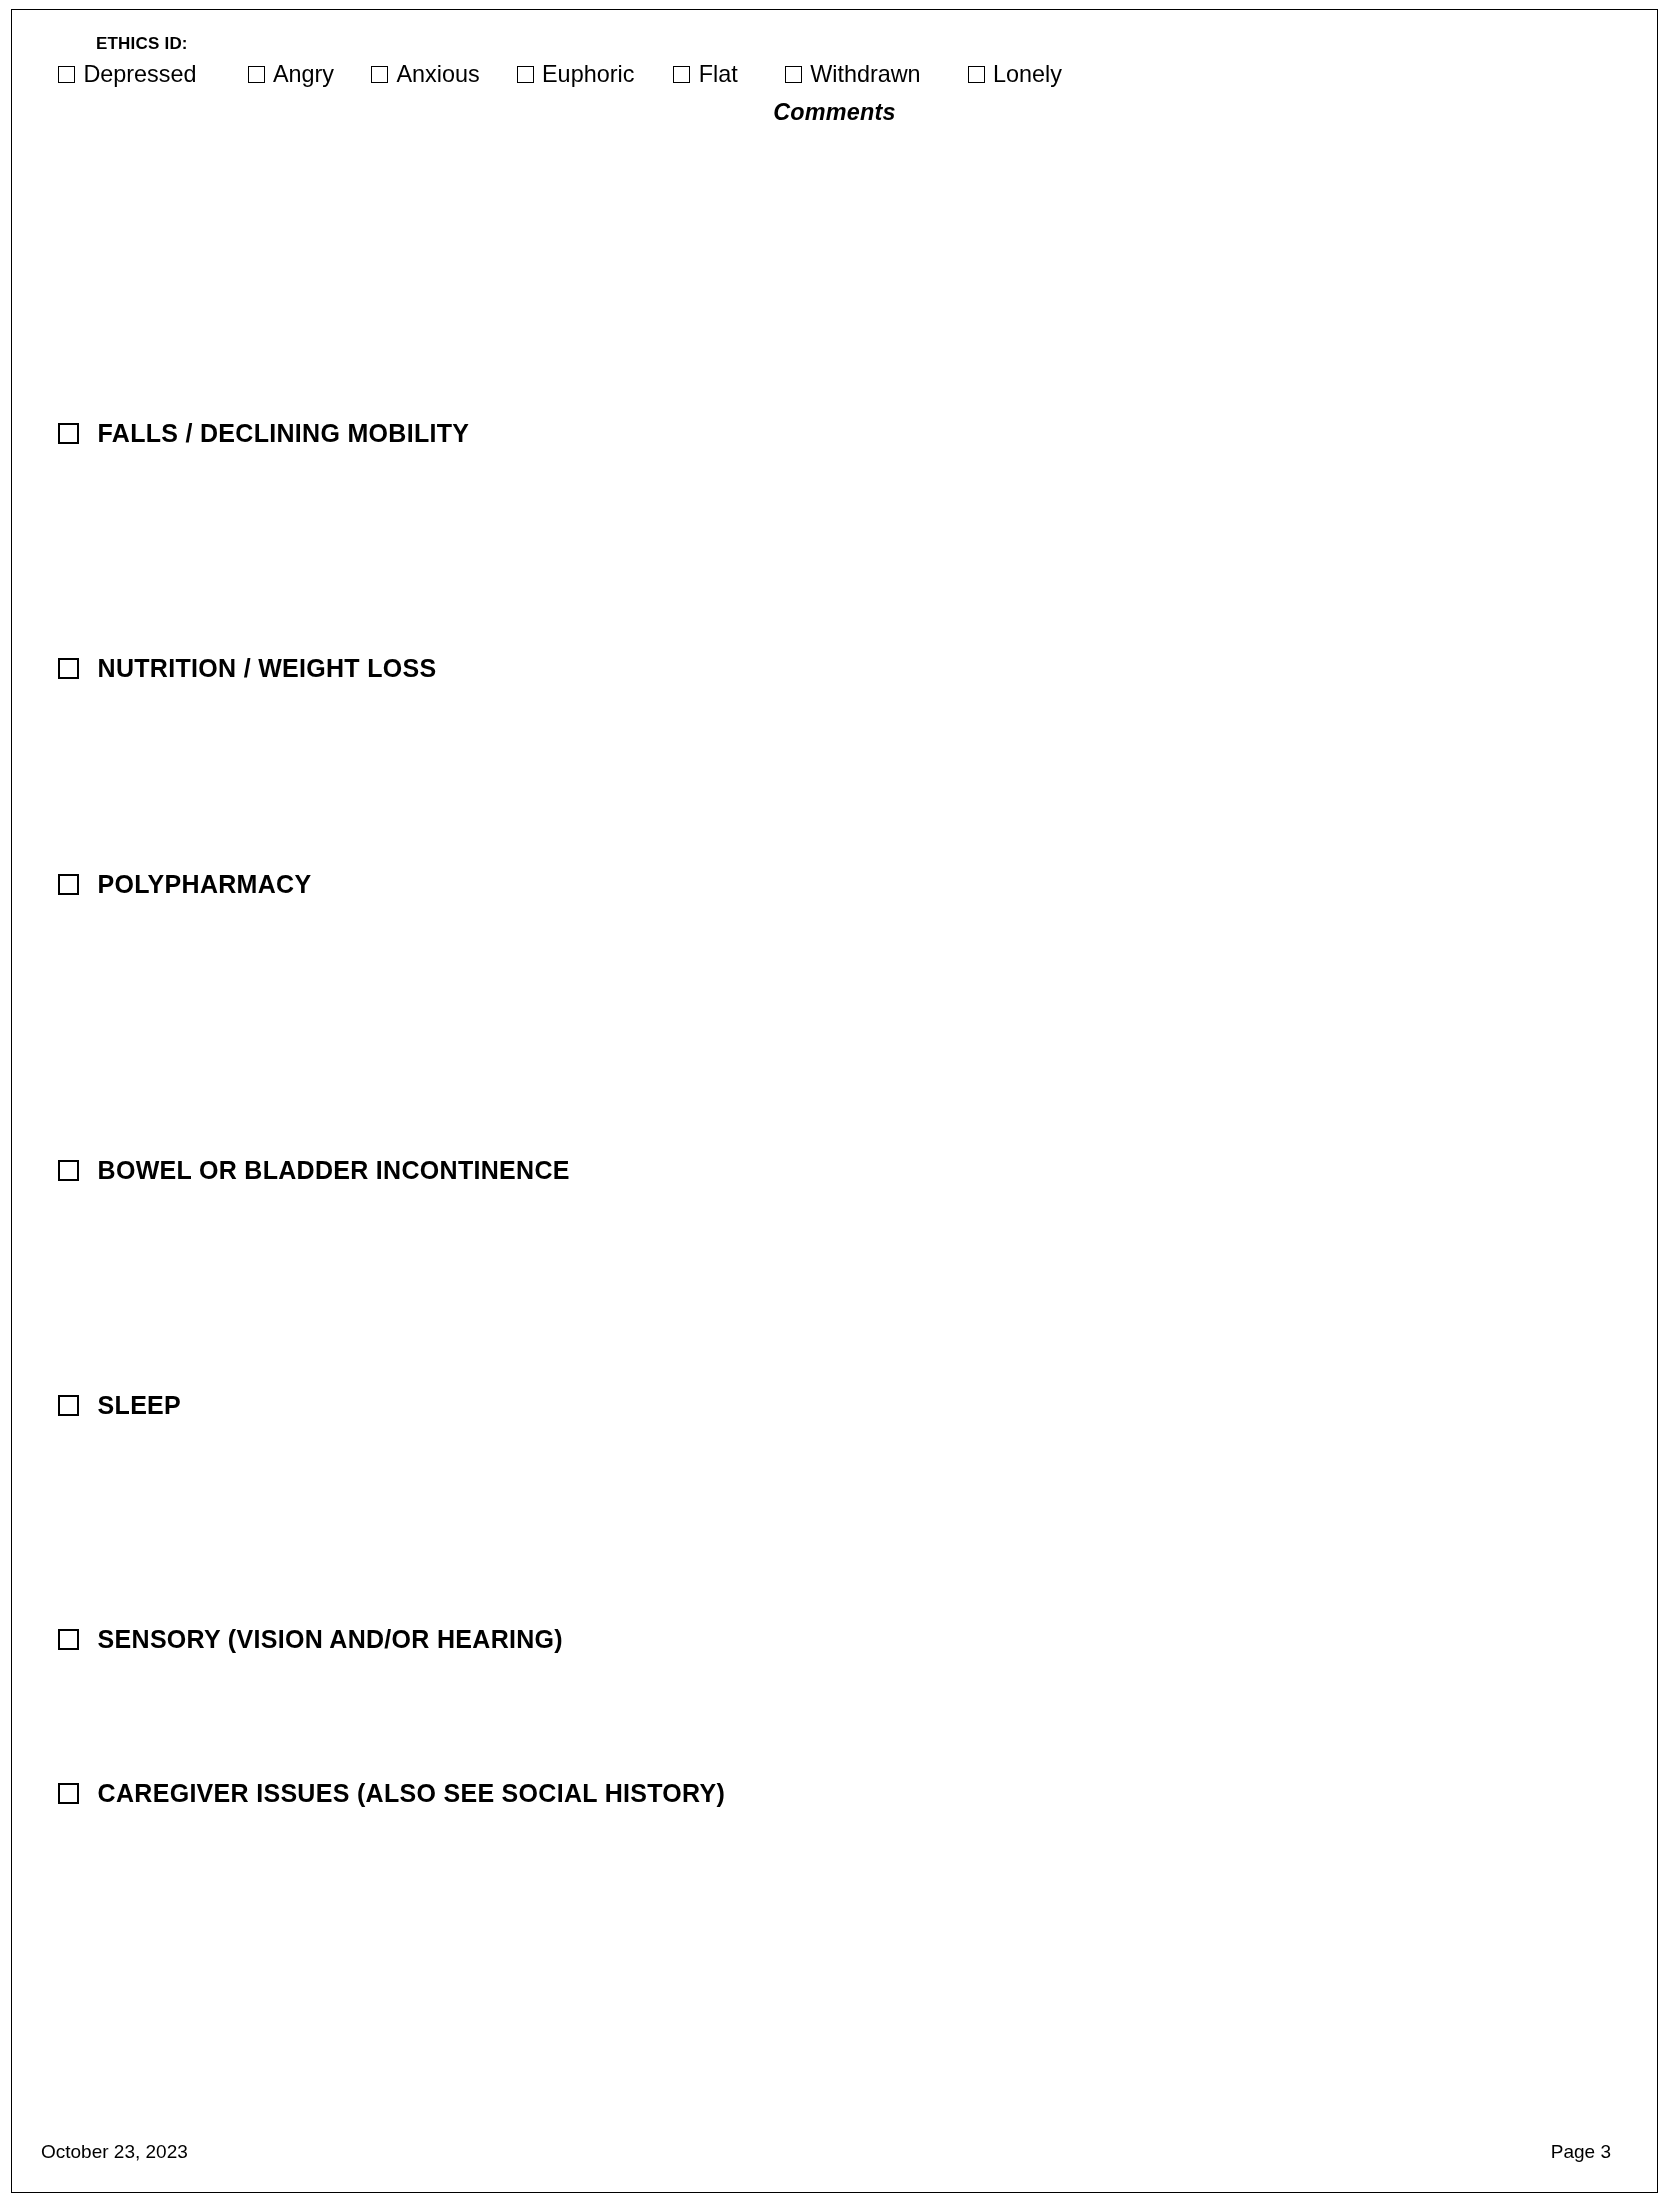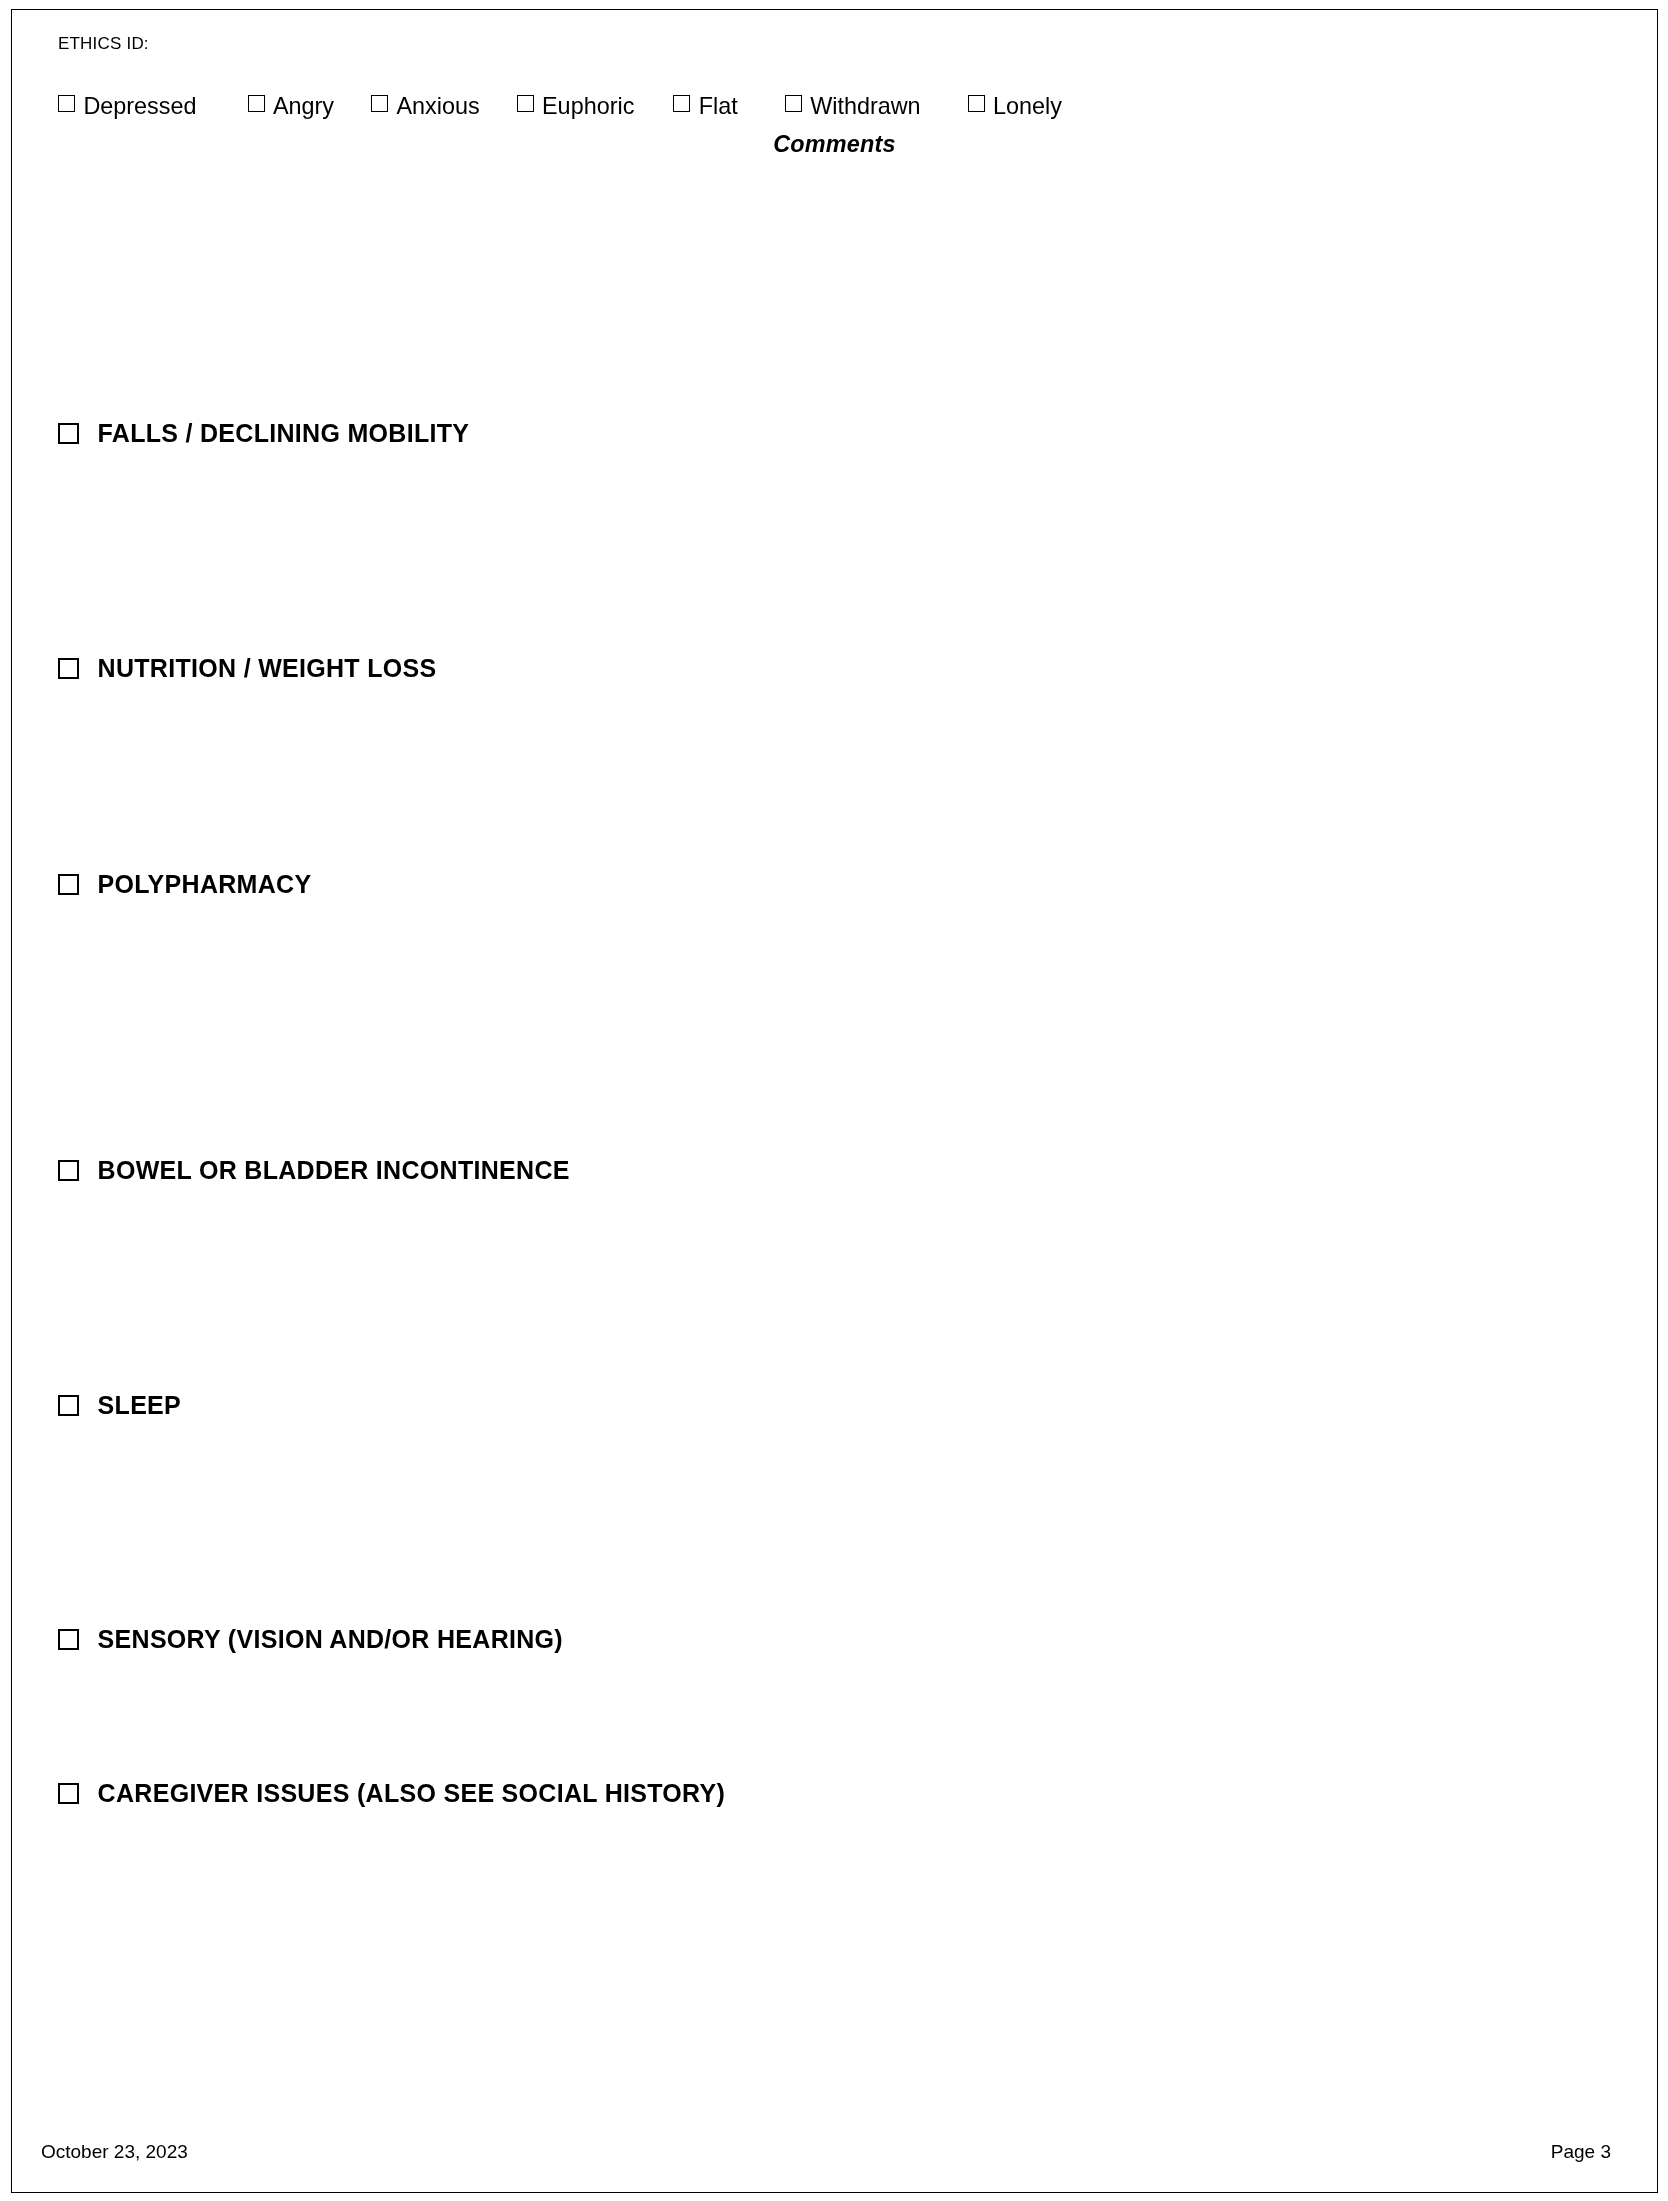--- a/index.html
+++ b/index.html
@@ -43,37 +43,37 @@
     letter-spacing: 0.1px;
     margin-top: 7.5px;
   }
   .study-label {
     font-size: 17px;
     font-weight: bold;
     letter-spacing: 0.2px;
   }
   .ethics-line {
     font-size: 17px;
-    font-weight: normal;
+    font-weight: bold;
     letter-spacing: 0.2px;
     margin-top: 5.6px;
+    margin-left: 38px;
   }
 
   
   .mood-row {
     display: flex;
     align-items: center;
     margin-top: 9.4px;
     font-size: 23.4px;
     white-space: nowrap;
   }
   .mood-item {
     display: inline-flex;
-    align-items: flex-start;
-    margin-top: 32px;
+    align-items: center;
   }
   .mood-gap-1 { width: 51px; }
   .mood-gap-2 { width: 37px; }
   .mood-gap-3 { width: 37px; }
   .mood-gap-4 { width: 39px; }
   .mood-gap-5 { width: 47px; }
   .mood-gap-6 { width: 47px; }
   .cb-sm {
     display: inline-block;
     width: 17px;

